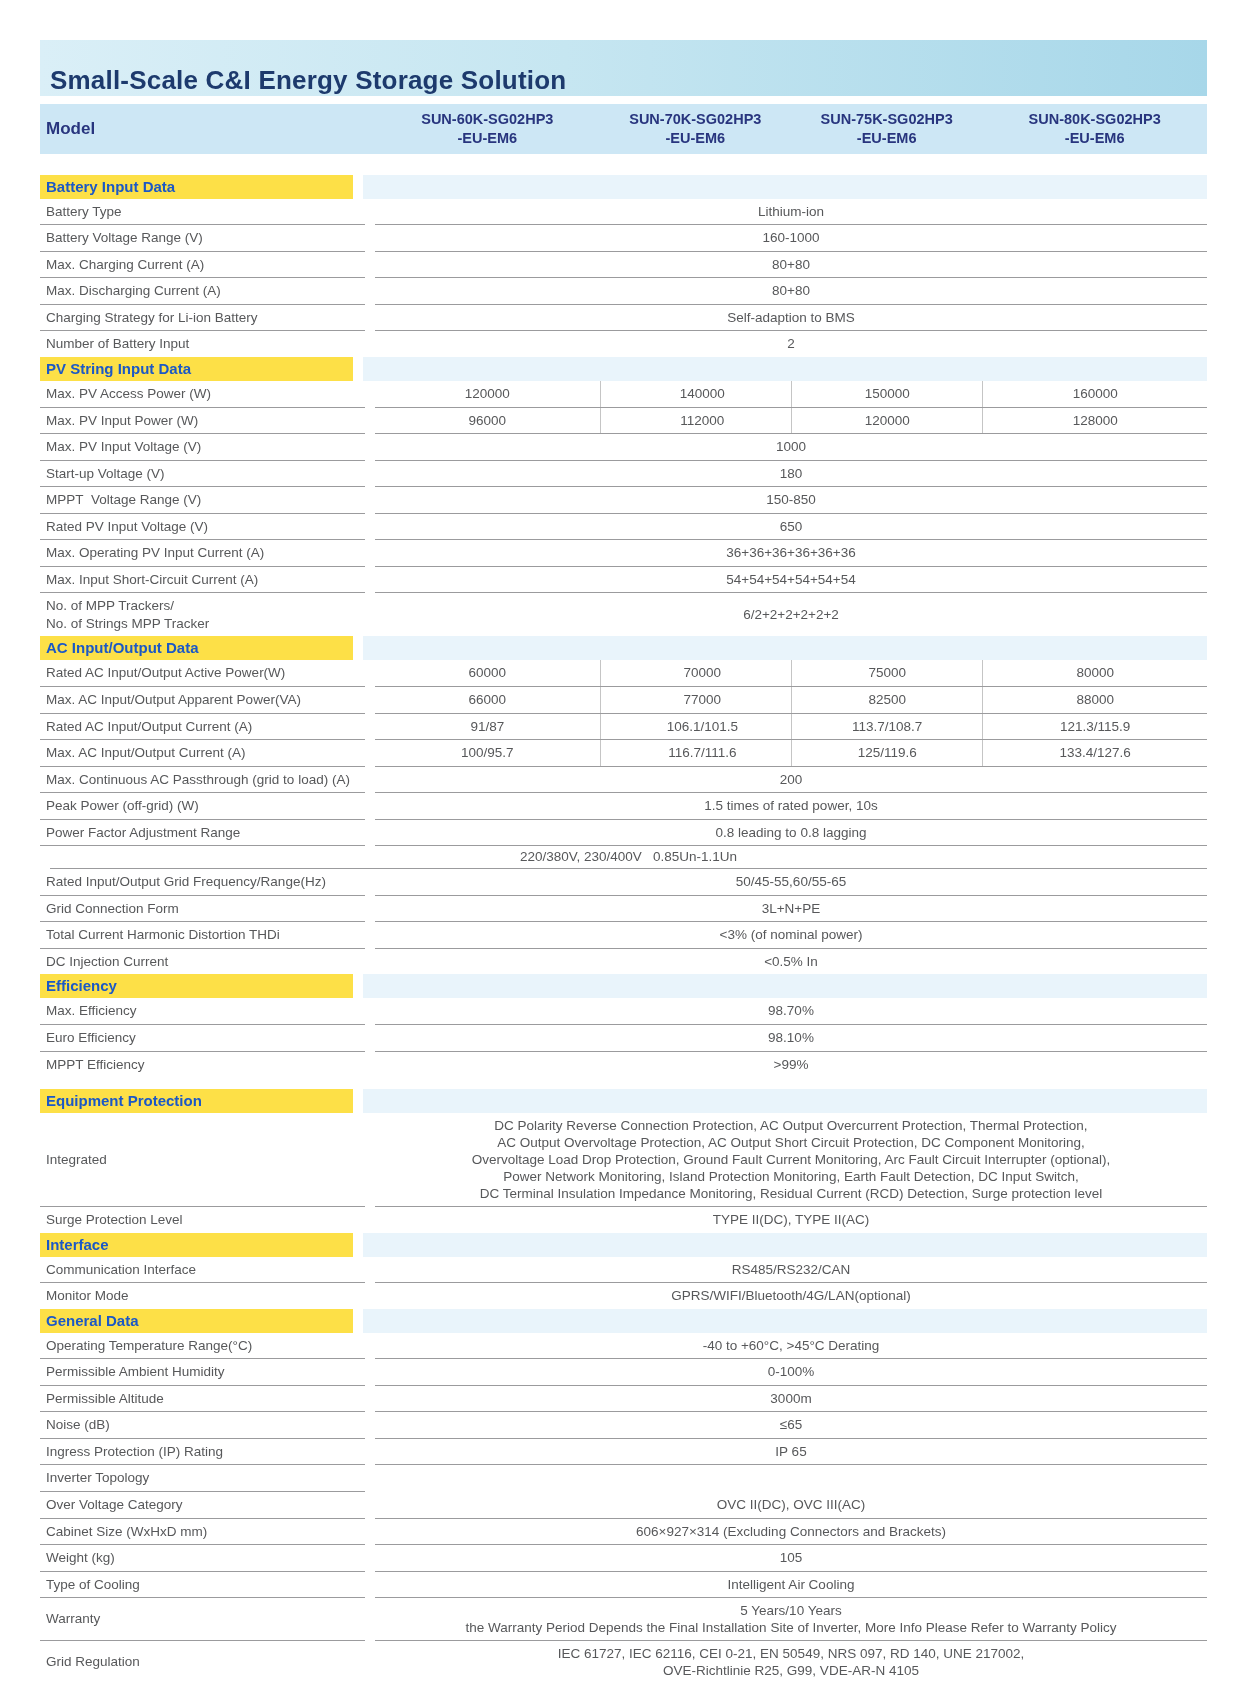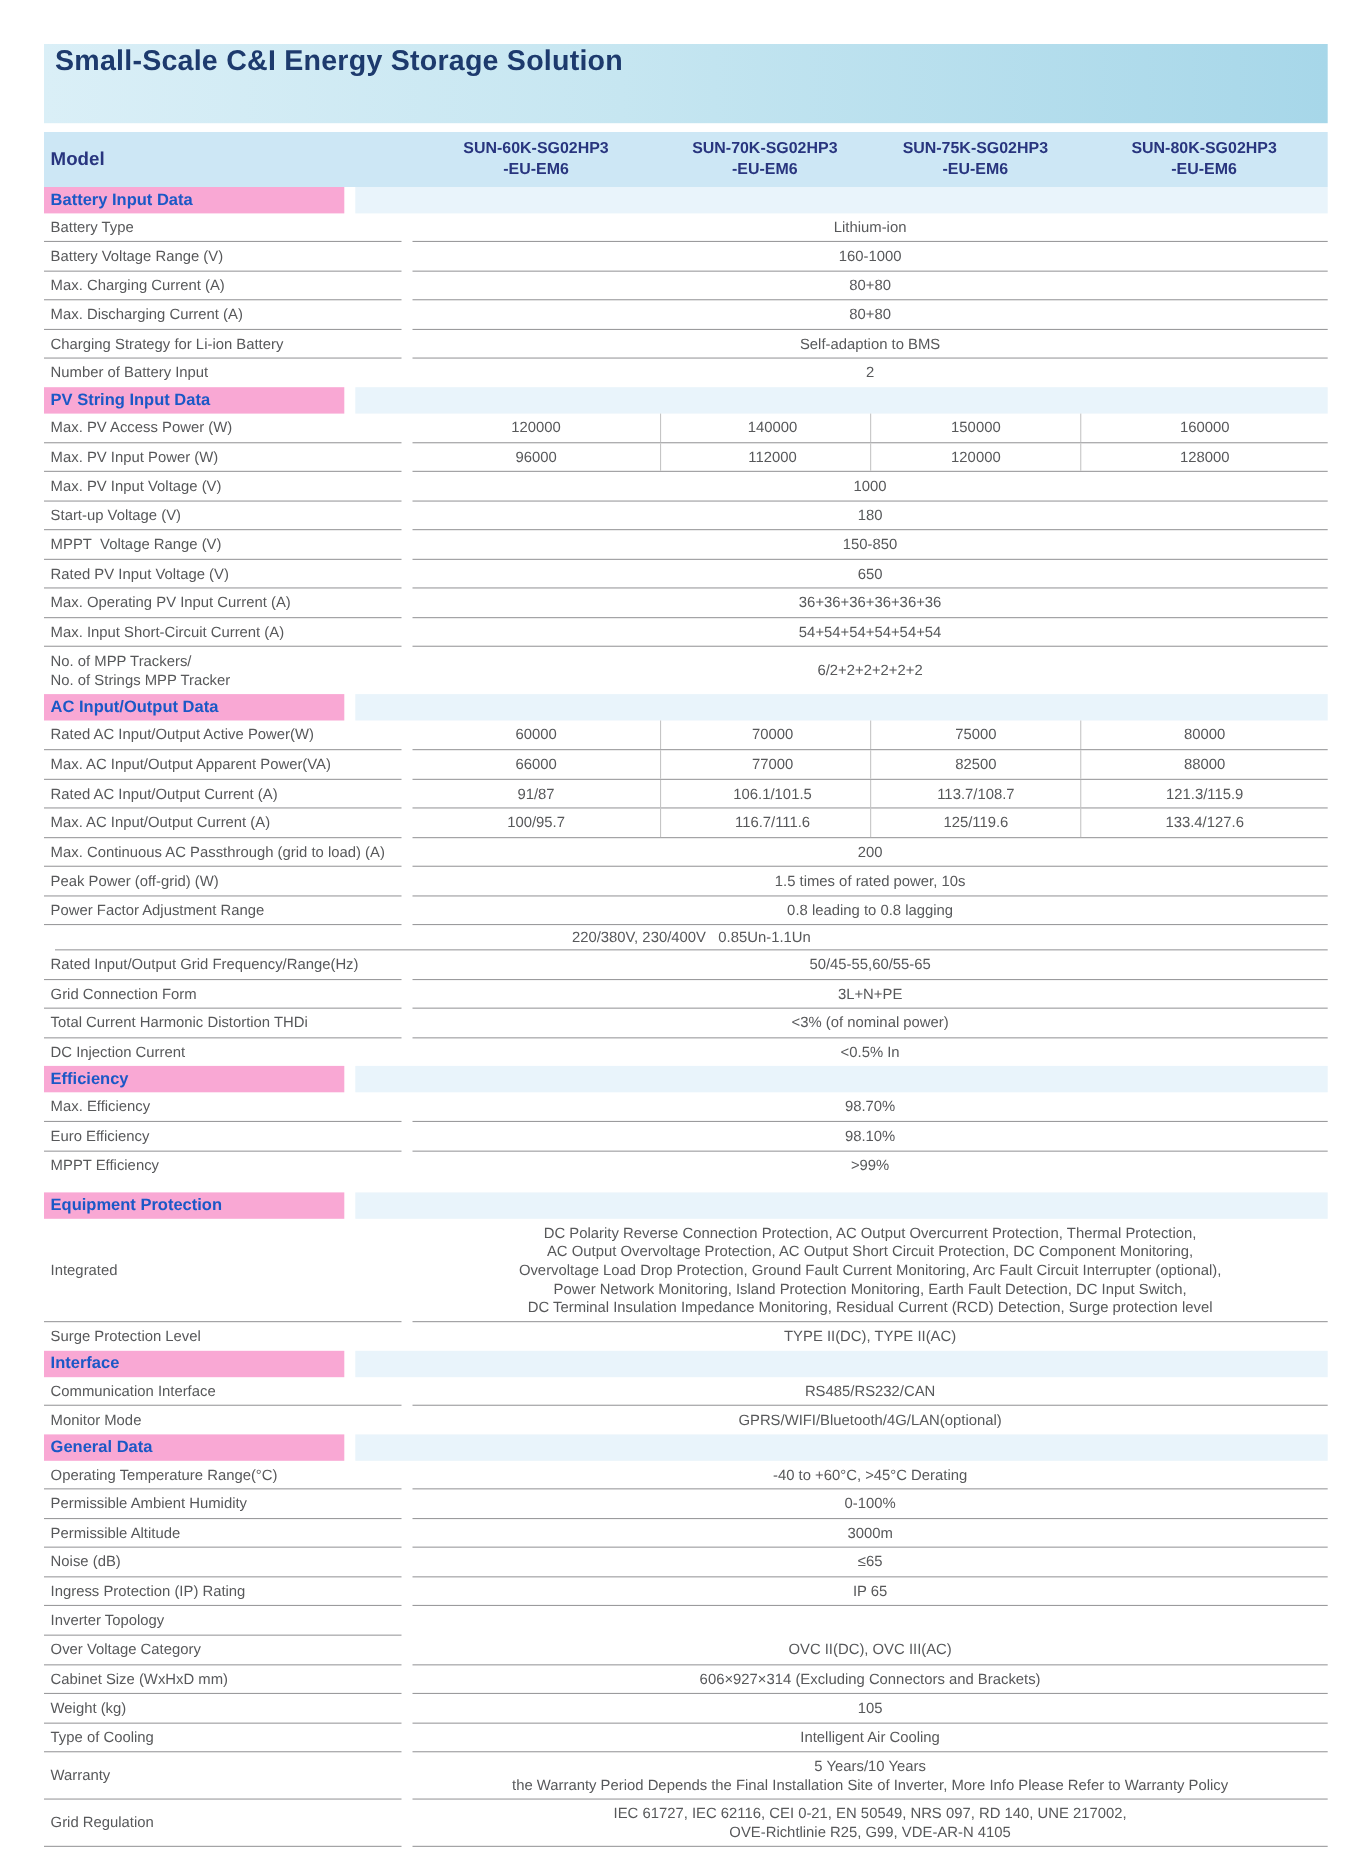--- a/index.html
+++ b/index.html
@@ -8,37 +8,37 @@
     background: #ffffff;
     width: 1240px;
     height: 1683px;
     font-family: "Liberation Sans", sans-serif;
     overflow: hidden;
   }
   .page { padding: 40px 33px 0 40px; }
 
   
   .title-bar {
-    height: 72px;
+    height: 56px;
     background: linear-gradient(90deg, #daeff7 0%, #c6e6f1 45%, #a7d7e9 100%);
     display: flex;
-    align-items: flex-start;
+    align-items: flex-end;
     padding-left: 10px;
     margin-bottom: 8px;
   }
   .title-bar h1 {
     margin: 0;
     font-size: 26px;
     font-weight: bold;
     color: #1d3a6d;
     letter-spacing: .2px;
   }
 
   
-  .model-row { display: flex; background: #cde7f5; margin-bottom: 0; }
+  .model-row { display: flex; background: #cde7f5; margin-bottom: 21px; }
   .model-label {
     width: 335px;
     display: flex; align-items: center;
     padding-left: 6px;
     font-size: 17px; font-weight: bold; color: #28357e;
   }
   .model-names { flex: 1; display: flex; }
   .model-cell {
     display: flex; align-items: center; justify-content: center;
     text-align: center; white-space: pre-line;
@@ -47,21 +47,21 @@
   }
   .model-cell:nth-child(1) { flex: 0 0 27%; }
   .model-cell:nth-child(2) { flex: 0 0 23%; }
   .model-cell:nth-child(3) { flex: 0 0 23%; }
   .model-cell:nth-child(4) { flex: 0 0 27%; }
 
   
   .section.gap-before { margin-top: 12px; }
   .section-header { display: flex; height: 24px; }
   .sh-label {
-    width: 273px; background: #f9a8d4;
+    width: 313px; background: #fde047;
     color: #1b58c6; font-weight: bold; font-size: 15px;
     line-height: 24px; padding-left: 6px;
   }
   .sh-gap { width: 10px; }
   .sh-value { flex: 1; background: #e9f4fb; }
 
   
   .row { display: flex; }
   .row-label {
     width: 325px;

